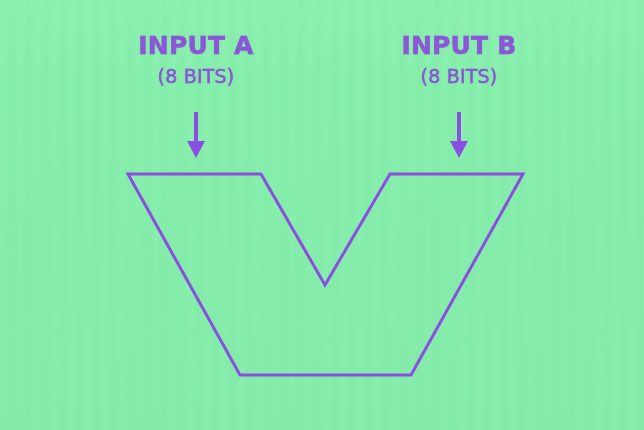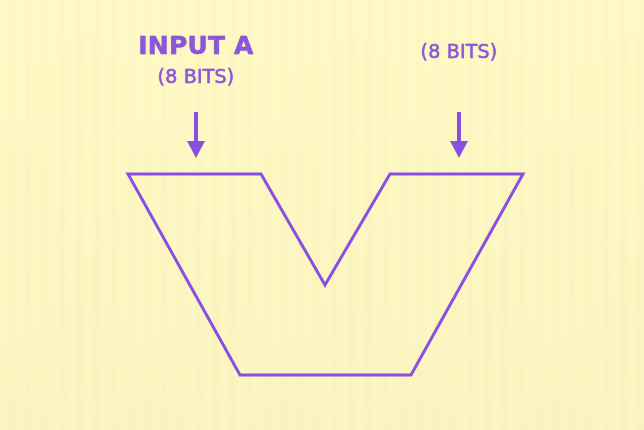--- a/index.html
+++ b/index.html
@@ -10,21 +10,21 @@
   body {
     width: 644px;
     height: 430px;
     overflow: hidden;
     font-family: "DejaVu Sans", sans-serif;
   }
   #stage {
     position: relative;
     width: 644px;
     height: 430px;
-    background: #fef9c3;
+    background: #86efac;
     overflow: hidden;
   }
   
   #bg-texture {
     position: absolute;
     inset: 0;
     background:
       repeating-linear-gradient(
         90deg,
         rgba(255,255,255,0.000) 0px,
@@ -88,16 +88,17 @@
       <polygon points="450,141 468,141 459,158" fill="#8a4fe0"></polygon>
     </g>
   </svg>
 
   <div class="label-block" id="label-input-a">
     <div class="label-title">INPUT A</div>
     <div class="label-sub">(8 BITS)</div>
   </div>
 
   <div class="label-block" id="label-input-b">
+    <div class="label-title">INPUT B</div>
     <div class="label-sub">(8 BITS)</div>
   </div>
 
 </div>
 
 </body></html>

